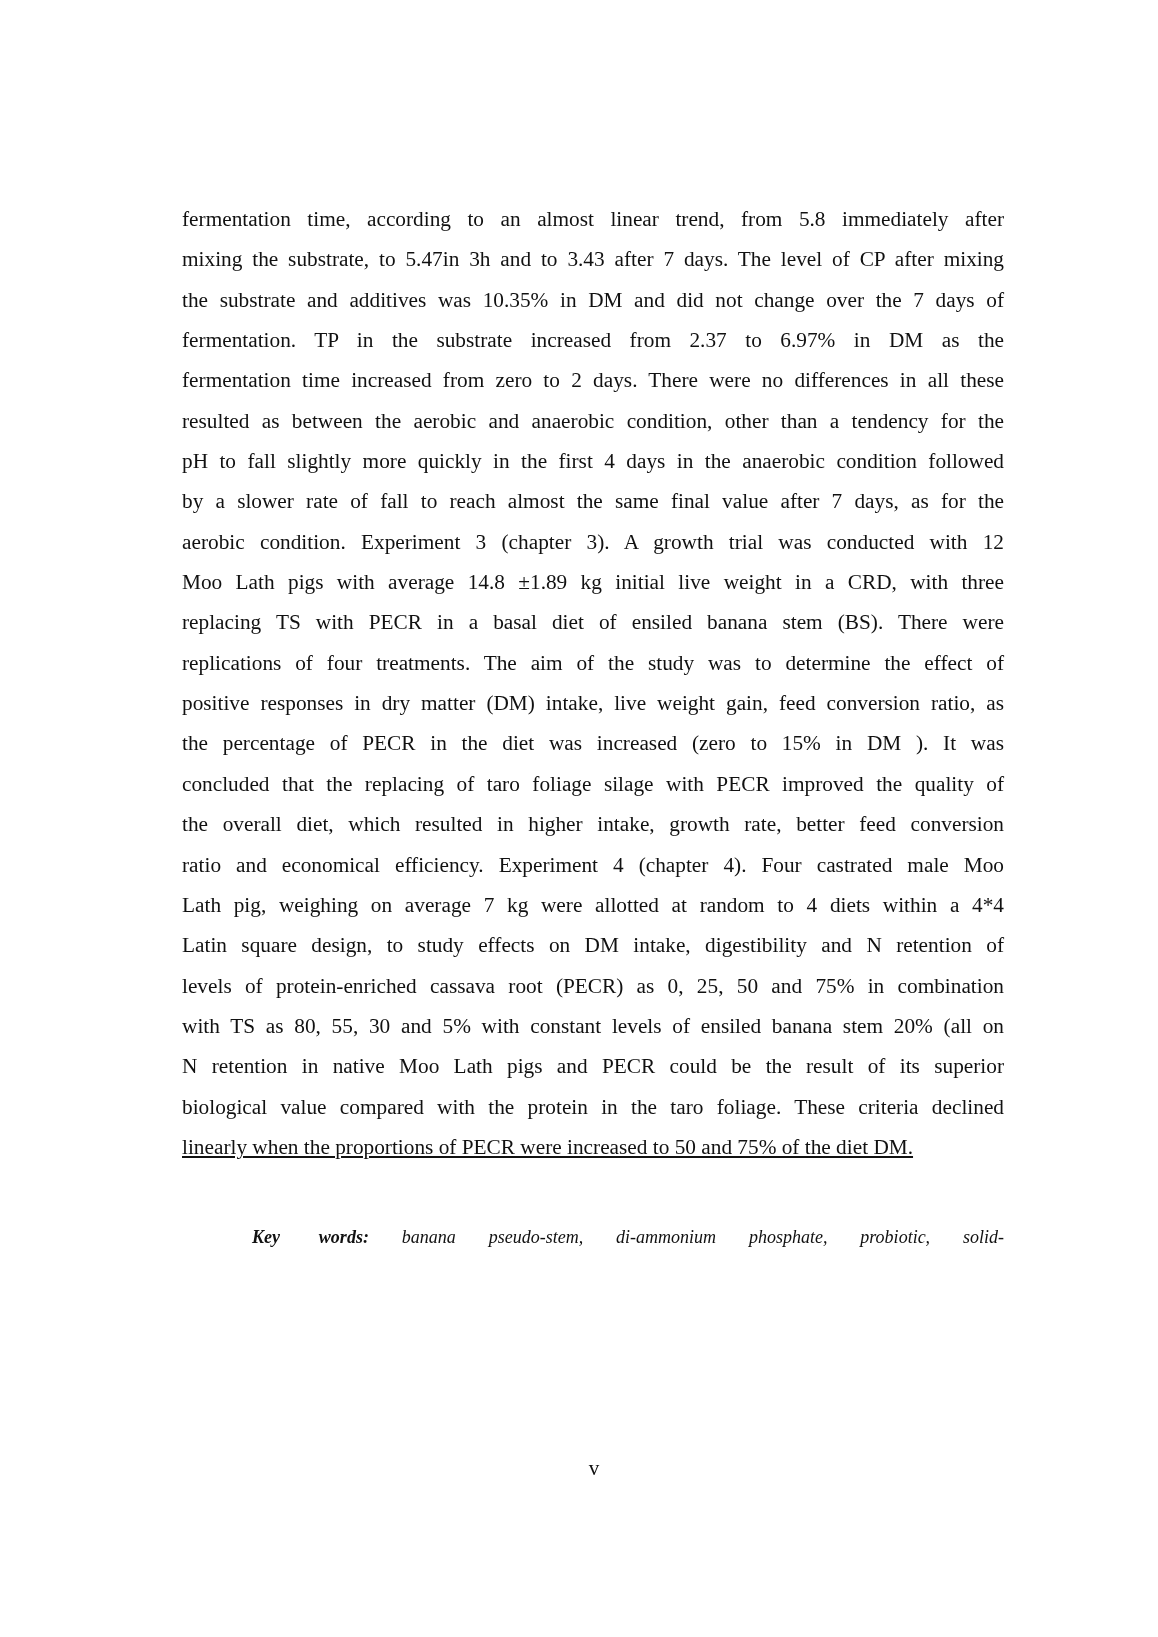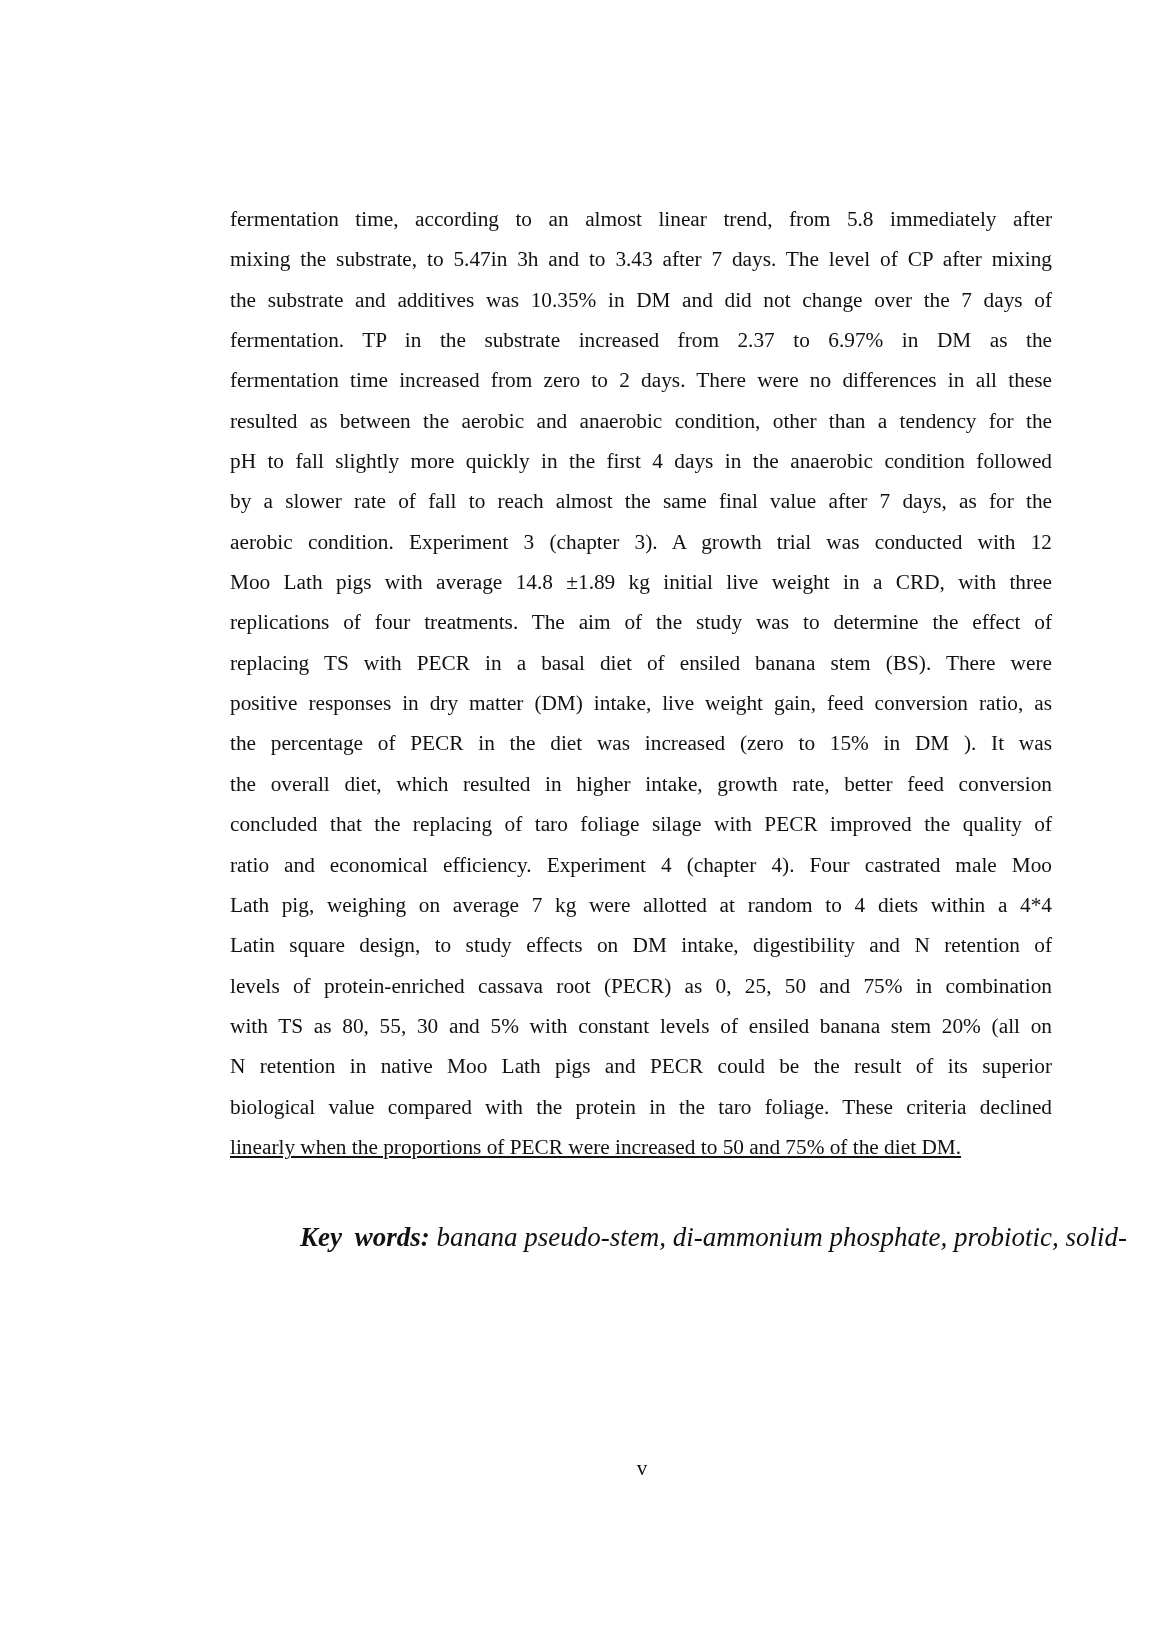--- a/index.html
+++ b/index.html
@@ -14,21 +14,20 @@
       overflow: hidden;
       font-family: "Liberation Serif", serif;
       color: #111111;
     }
     .page {
       position: absolute;
       left: 0; top: 0;
       width: 1006px;
       height: 1637px;
       background: #ffffff;
-      margin-left: 48px;
     }
     .body-text {
       position: absolute;
       left: 182px;
       top: 199px;
       width: 822px;
       font-size: 21.3px;
       line-height: 40.35px;
     }
     .line {
@@ -40,21 +39,21 @@
     }
     .line.last {
       text-align-last: left;
       text-decoration: underline;
     }
     .keywords {
       position: absolute;
       left: 182px;
       top: 1217px;
       width: 822px;
-      font-size: 27px;
+      font-size: 18px;
       line-height: 40px;
     }
     .kw-line {
       display: block;
       white-space: nowrap;
       text-align: justify;
       text-align-last: justify;
       height: 40px;
     }
     .kw-line.first {
@@ -88,26 +87,26 @@
     <span class="line">fermentation time, according to an almost linear trend, from 5.8 immediately after</span>
     <span class="line">mixing the substrate, to 5.47in 3h and to 3.43 after 7 days. The level of CP after mixing</span>
     <span class="line">the substrate and additives was 10.35% in DM and did not change over the 7 days of</span>
     <span class="line">fermentation. TP in the substrate increased from 2.37 to 6.97% in DM as the</span>
     <span class="line">fermentation time increased from zero to 2 days. There were no differences in all these</span>
     <span class="line">resulted as between the aerobic and anaerobic condition, other than a tendency for the</span>
     <span class="line">pH to fall slightly more quickly in the first 4 days in the anaerobic condition followed</span>
     <span class="line">by a slower rate of fall to reach almost the same final value after 7 days, as for the</span>
     <span class="line">aerobic condition. Experiment 3 (chapter 3). A growth trial was conducted with 12</span>
     <span class="line">Moo Lath pigs with average 14.8 ±1.89 kg initial live weight in a CRD, with three</span>
+    <span class="line">replacing TS with PECR in a basal diet of ensiled banana stem (BS). There were</span>
     <span class="line">replications of four treatments. The aim of the study was to determine the effect of</span>
-    <span class="line">replacing TS with PECR in a basal diet of ensiled banana stem (BS). There were</span>
     <span class="line">positive responses in dry matter (DM) intake, live weight gain, feed conversion ratio, as</span>
     <span class="line">the percentage of PECR in the diet was increased (zero to 15% in DM ). It was</span>
+    <span class="line">concluded that the replacing of taro foliage silage with PECR improved the quality of</span>
     <span class="line">the overall diet, which resulted in higher intake, growth rate, better feed conversion</span>
-    <span class="line">concluded that the replacing of taro foliage silage with PECR improved the quality of</span>
     <span class="line">ratio and economical efficiency. Experiment 4 (chapter 4). Four castrated male Moo</span>
     <span class="line">Lath pig, weighing on average 7 kg were allotted at random to 4 diets within a 4*4</span>
     <span class="line">Latin square design, to study effects on DM intake, digestibility and N retention of</span>
     <span class="line">levels of protein-enriched cassava root (PECR) as 0, 25, 50 and 75% in combination</span>
     <span class="line">with TS as 80, 55, 30 and 5% with constant levels of ensiled banana stem 20% (all on</span>
     <span class="line">N retention in native Moo Lath pigs and PECR could be the result of its superior</span>
     <span class="line">biological value compared with the protein in the taro foliage. These criteria declined</span>
     <span class="line last">linearly when the proportions of PECR were increased to 50 and 75% of the diet DM.</span>
   </div>
 

